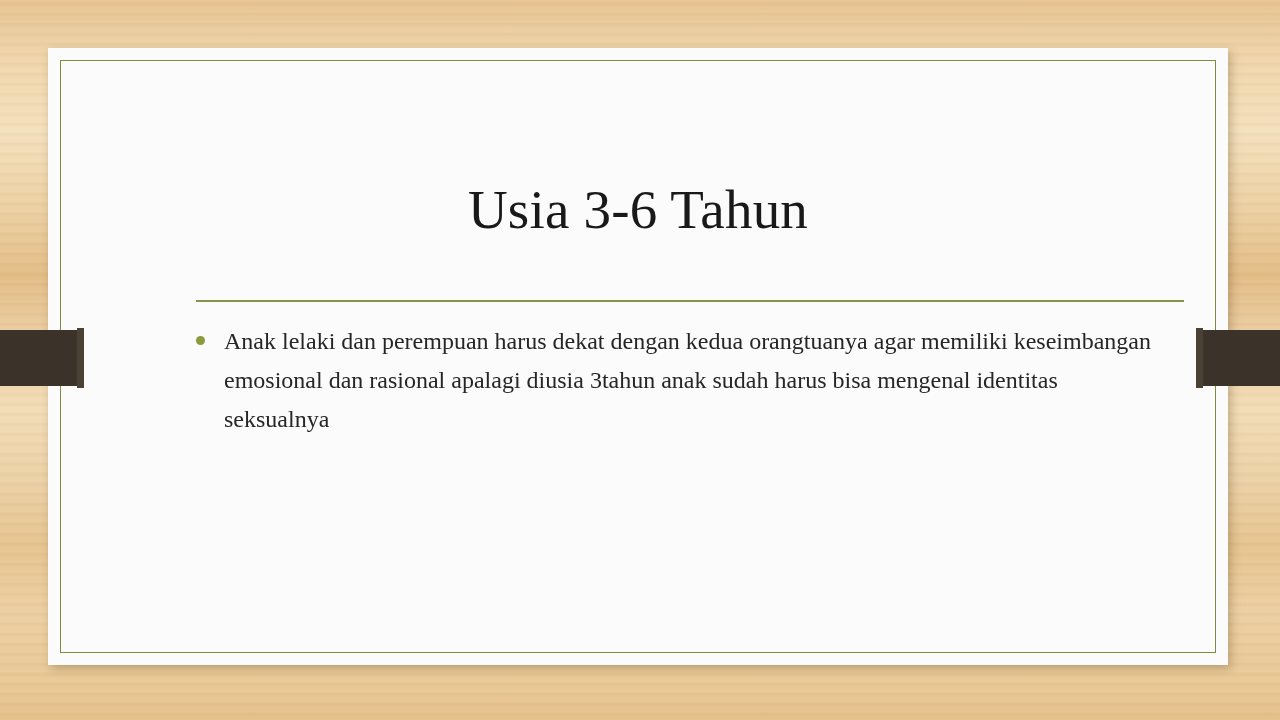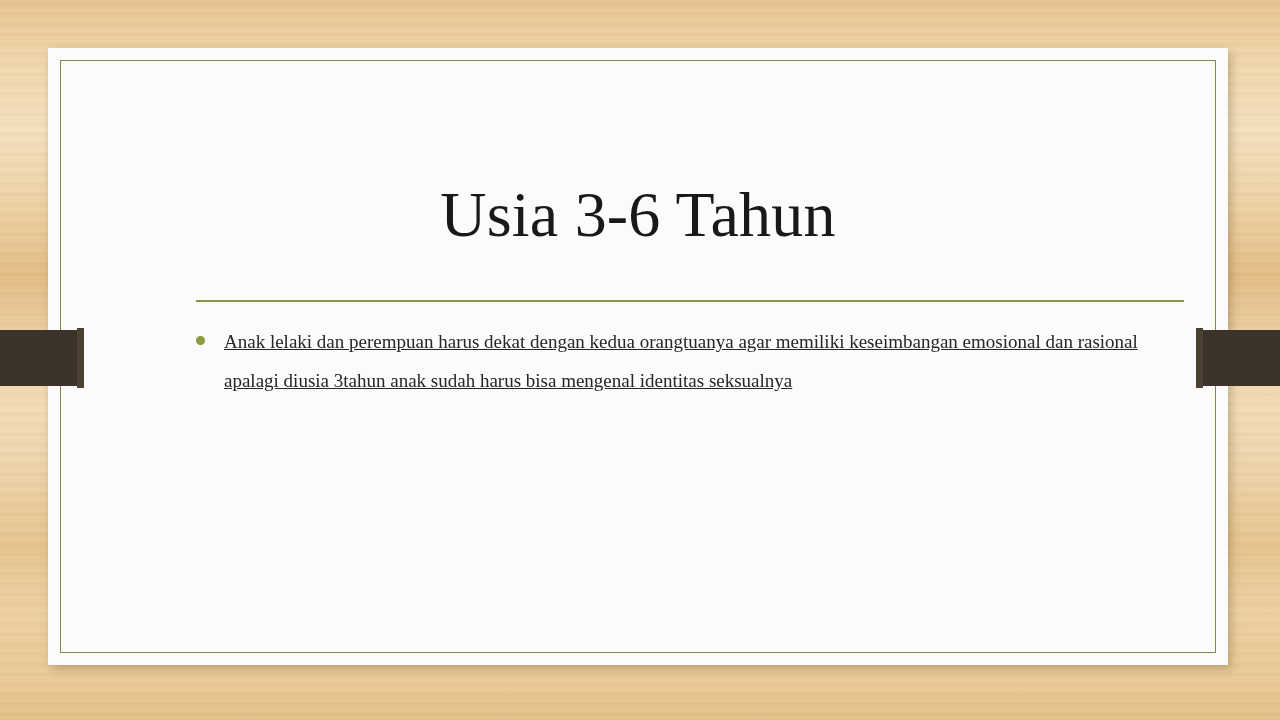--- a/index.html
+++ b/index.html
@@ -91,21 +91,21 @@
   .side-bar-left::after  { right: 0px; }
   .side-bar-right::after { left: 0px; }
 
   
   .slide-title {
     position: absolute;
     left: 70px;
     right: 70px;
     top: 132px;
     text-align: center;
-    font-size: 64px;
+    font-size: 55px;
     line-height: 1.1;
     color: #191919;
     letter-spacing: 0.2px;
     font-weight: normal;
     margin: 0;
   }
 
   
   .title-divider {
     position: absolute;
@@ -122,24 +122,23 @@
     left: 143px;
     top: 274px;
     width: 975px;
     margin: 0;
     padding: 0;
     list-style: none;
   }
   .body-item {
     position: relative;
     padding-left: 33px;
-    font-size: 19px;
+    font-size: 24px;
     line-height: 39px;
     color: #262626;
-    text-decoration: underline;
   }
   .bullet-dot {
     position: absolute;
     left: 5px;
     top: 14px;
     width: 9px;
     height: 9px;
     border-radius: 50%;
     background: #8a9a3f;
   }

